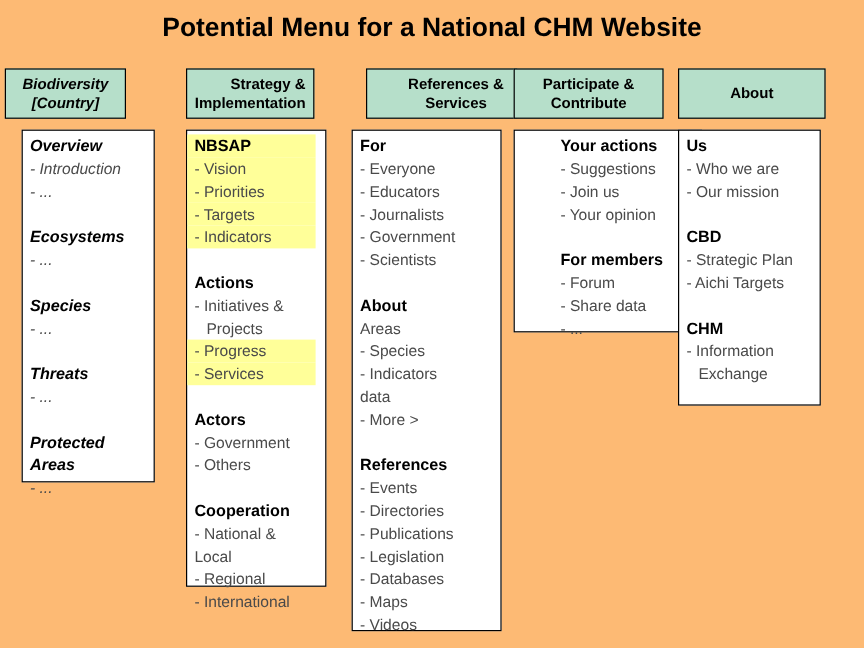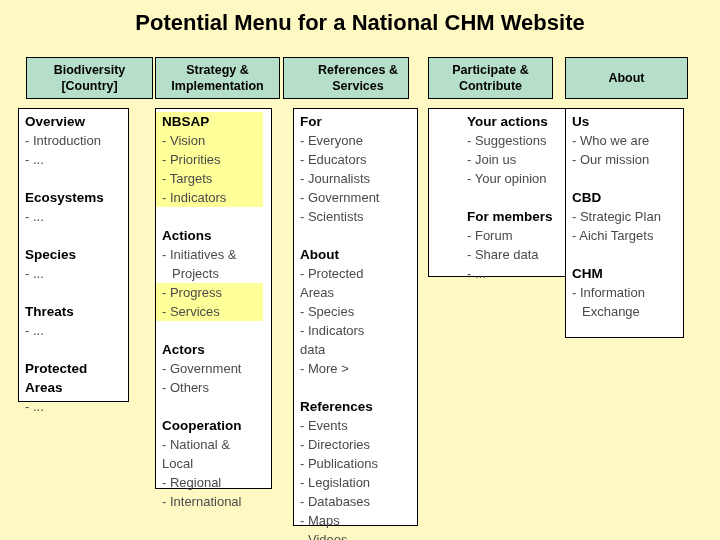--- a/index.html
+++ b/index.html
@@ -2,21 +2,21 @@
 <html><head>
 <meta charset="utf-8">
 <style>
   html, body { margin:0; padding:0; }
   body {
     width:720px; height:540px;
     background:#ffffff;
     font-family:"Liberation Sans", sans-serif;
     overflow:hidden;
   }
-  .slide { position:relative; width:720px; height:540px; background:#fef9c3; }
+  .slide { position:relative; width:720px; height:540px; background:#fdba74; }
   .title {
     position:absolute; top:10px; left:0; width:720px;
     text-align:center; font-size:22px; font-weight:bold; color:#000;
     letter-spacing:0px;
   }
   .col-header {
     position:absolute; top:57px; height:42px;
     background:var(--hdr-bg, #b6dfca);
     border:1px solid #000; box-sizing:border-box;
     display:flex; align-items:center; justify-content:center;
@@ -41,23 +41,23 @@
   }
   .line.ind { padding-left:10px; }
 </style>
 </head>
 <body style="--hdr-bg: #b6dfca; --hl-bg: #ffff99;">
 
 <div class="slide">
 
   <div class="title">Potential Menu for a National CHM Website</div>
 
-  <div class="col-header" style="left:26px; width:127px;">Biodiversity
+  <div class="col-header" style="left:4px; width:101px;font-style:italic;">Biodiversity
 [Country]</div>
-  <div class="col-body" style="left:18px; width:111px;">
+  <div class="col-body" style="left:18px; width:111px;font-style:italic;">
     <div class="frame" style="height:294px;"></div>
     <div class="lines">
         <div class="line bold">Overview</div>
         <div class="line">- Introduction</div>
         <div class="line">- ...</div>
         <div class="line"></div>
         <div class="line bold">Ecosystems</div>
         <div class="line">- ...</div>
         <div class="line"></div>
         <div class="line bold">Species</div>
@@ -65,21 +65,21 @@
         <div class="line"></div>
         <div class="line bold">Threats</div>
         <div class="line">- ...</div>
         <div class="line"></div>
         <div class="line bold">Protected</div>
         <div class="line bold">Areas</div>
         <div class="line">- ...</div>
       </div>
   </div>
 
-  <div class="col-header" style="left:155px; width:125px;">Strategy &amp;
+  <div class="col-header" style="left:155px; width:107px;text-align:right;">Strategy &amp;
 Implementation</div>
   <div class="col-body" style="left:155px; width:117px;">
     <div class="frame" style="height:381px;"></div>
     <div class="lines">
         <div class="line bold hl">NBSAP</div>
         <div class="line hl">- Vision</div>
         <div class="line hl">- Priorities</div>
         <div class="line hl">- Targets</div>
         <div class="line hl">- Indicators</div>
         <div class="line"></div>
@@ -94,34 +94,33 @@
         <div class="line">- Others</div>
         <div class="line"></div>
         <div class="line bold">Cooperation</div>
         <div class="line">- National &amp;</div>
         <div class="line">Local</div>
         <div class="line">- Regional</div>
         <div class="line">- International</div>
       </div>
   </div>
 
-  <div class="col-header" style="left:283px; width:126px;padding-left:24px;">References &amp;
+  <div class="col-header" style="left:305px; width:126px;padding-left:24px;">References &amp;
 Services</div>
   <div class="col-body" style="left:293px; width:125px;">
     <div class="frame" style="height:418px;"></div>
     <div class="lines">
         <div class="line bold">For</div>
         <div class="line">- Everyone</div>
         <div class="line">- Educators</div>
         <div class="line">- Journalists</div>
         <div class="line">- Government</div>
         <div class="line">- Scientists</div>
         <div class="line"></div>
         <div class="line bold">About</div>
-        <div class="line">- Protected</div>
         <div class="line">Areas</div>
         <div class="line">- Species</div>
         <div class="line">- Indicators</div>
         <div class="line">data</div>
         <div class="line">- More &gt;</div>
         <div class="line"></div>
         <div class="line bold">References</div>
         <div class="line">- Events</div>
         <div class="line">- Directories</div>
         <div class="line">- Publications</div>

